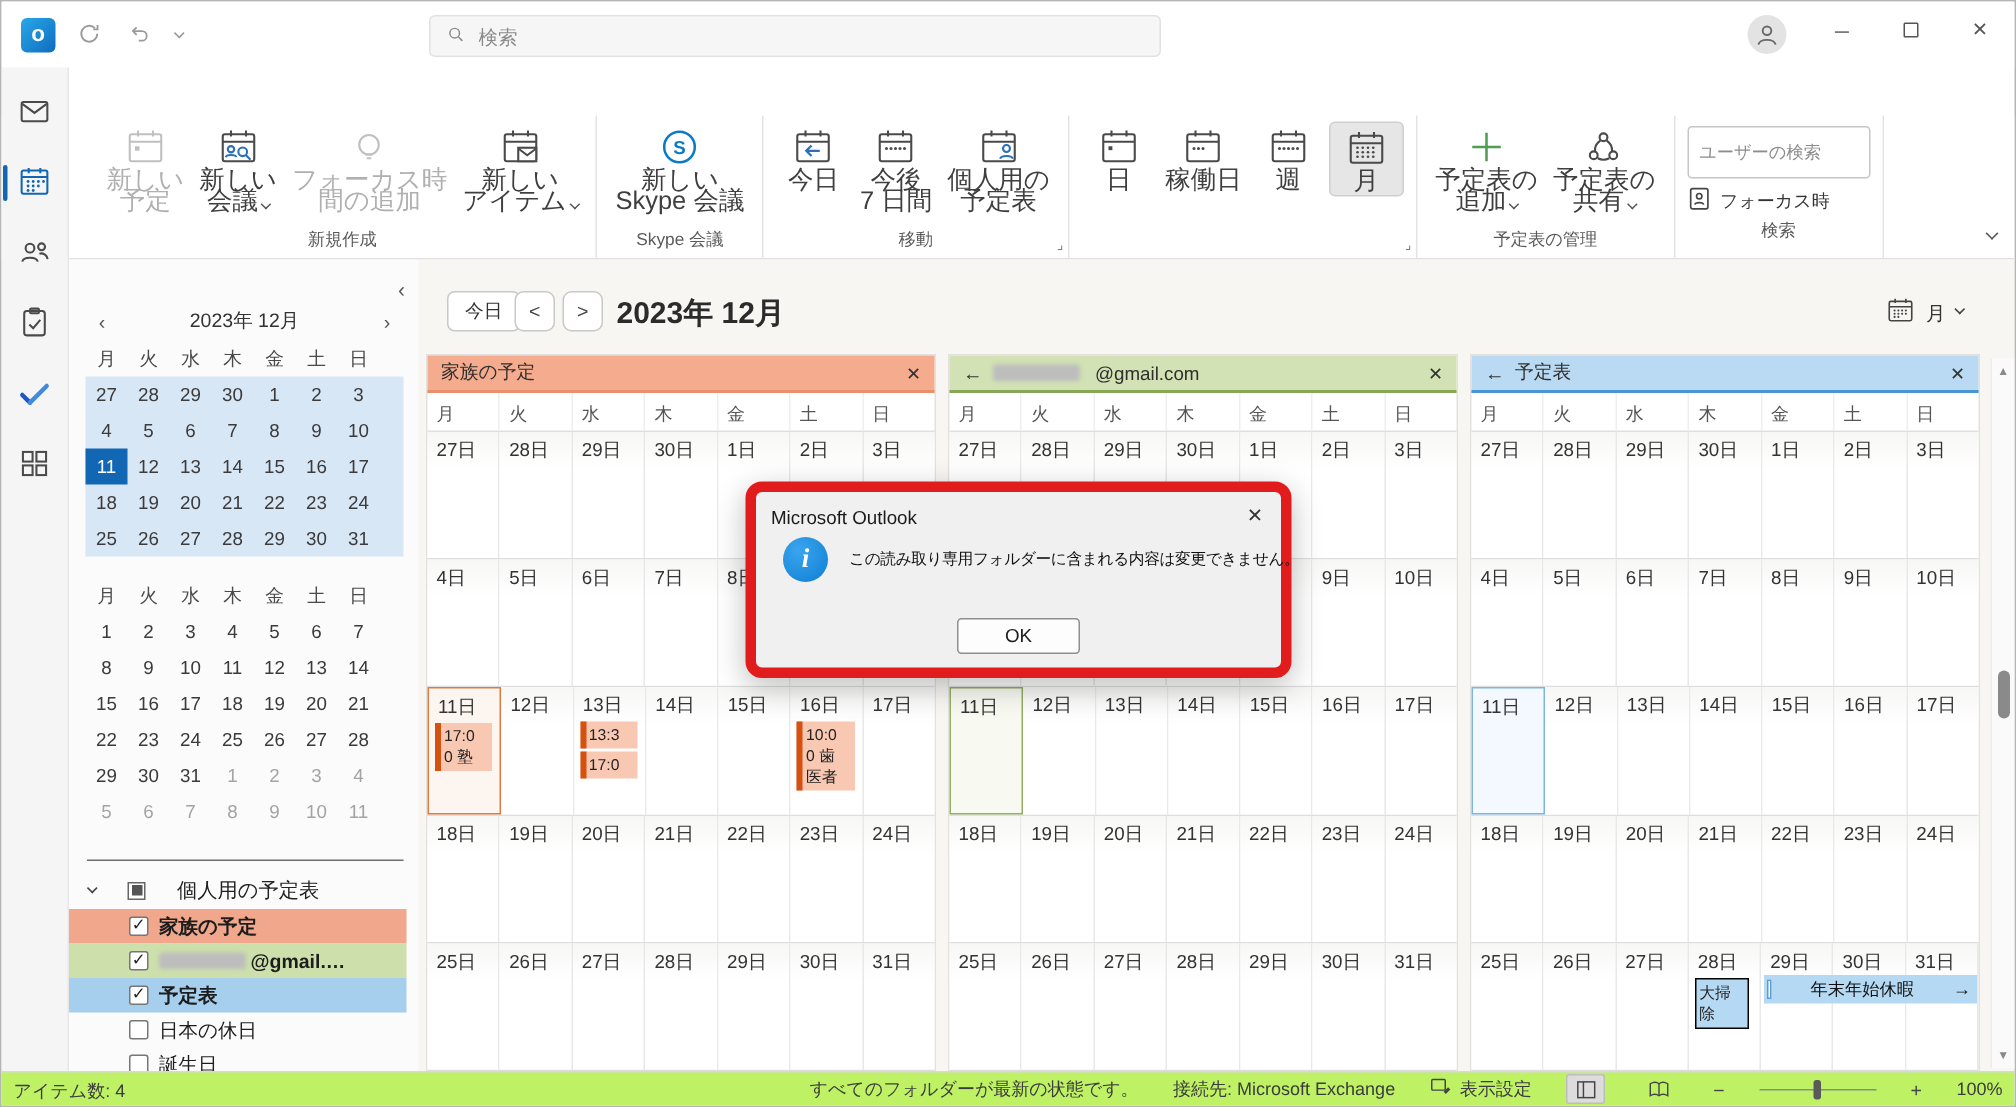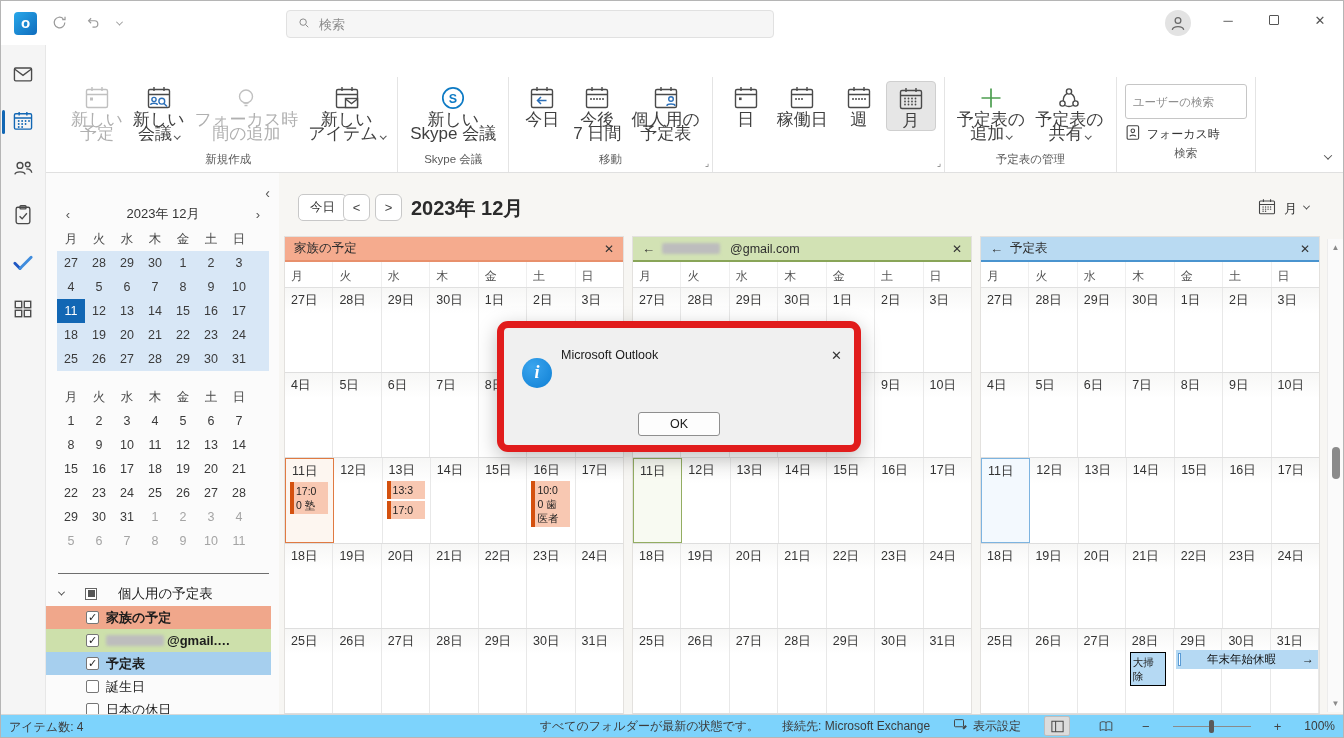--- a/index.html
+++ b/index.html
@@ -142,34 +142,34 @@
               border-left:1px solid #ececec; }
   .v-scroll .sc-up { position:absolute; top:4px; left:0; right:0; text-align:center; font-size:8px; color:#8a8a8a; }
   .v-scroll .sc-dn { position:absolute; bottom:4px; left:0; right:0; text-align:center; font-size:8px; color:#8a8a8a; }
   .sc-thumb { position:absolute; left:4px; width:8px; top:44%; height:32px; background:#8a8a8a; border-radius:4px; }
 
   
   .dialog-annotation { position:absolute; left:496px; top:320px; width:364px; height:131px;
                        border:7px solid #e11c1c; border-radius:11px; z-index:50;
                        box-shadow:0 6px 20px rgba(0,0,0,.25); background:#f0f0f0; }
   .msgbox { width:100%; height:100%; display:flex; flex-direction:column; }
-  .msgbox-title { display:flex; align-items:flex-start; height:24px; padding:20px 10px 0; font-size:12.5px; color:#1a1a1a;margin-left:47px; }
+  .msgbox-title { display:flex; align-items:flex-end; height:24px; padding:20px 10px 0; font-size:12.5px; color:#1a1a1a; }
   .msgbox-close { margin-left:auto; font-size:13px; color:#333; padding-right:2px; }
   .msgbox-body { display:flex; align-items:center; gap:14px; padding:6px 14px 0 18px; }
   .info-icon { width:30px; height:30px; border-radius:50%; flex:none;
                background:radial-gradient(circle at 35% 30%,#3aa5ee,#0f7fd4); color:#fff;
                font-family:"Liberation Serif","DejaVu Serif",serif; font-style:italic; font-weight:bold;
                font-size:18px; text-align:center; line-height:29px; }
   .msgbox-text { font-size:10.5px; letter-spacing:-.3px; color:#111; white-space:nowrap; }
   .msgbox-footer { margin-top:auto; text-align:center; padding-bottom:9px; }
   .msgbox-footer button { width:82px; height:24px; background:#fdfdfd; border:1px solid #8f8f8f;
                           border-radius:3px; font-size:12.5px; color:#1a1a1a; font-family:inherit; }
 
   
-  .statusbar { position:absolute; left:0; right:0; bottom:0; height:23px; background:#7dd3fc;
+  .statusbar { position:absolute; left:0; right:0; bottom:0; height:23px; background:#bef264;
                border-top:1px solid #d8d8d8; font-size:12px; color:#3c3c3c; }
   .sb-left { position:absolute; left:8px; top:4px; }
   .sb-right { position:absolute; right:8px; top:0; height:22px; display:flex; align-items:center; gap:23px; }
   .sb-item { display:flex; align-items:center; gap:5px; }
   .sb-viewbtn { width:26px; height:20px; display:flex; align-items:center; justify-content:center; border-radius:2px; }
   .sb-viewbtn.selected { background:#dcdcdc; border:1px solid #bdbdbd; }
   .zoom-track { position:relative; width:78px; height:1px; background:#8a8a8a; }
   .zoom-thumb { position:absolute; left:36px; top:-6px; width:5px; height:13px; background:#5a5a5a; border-radius:2px; }
   .zoom-sign { font-size:13px; color:#444; }
 </style>
@@ -666,25 +666,25 @@
           <span class="cbox">✓</span>
           <span class="redacted"></span>
           <span>@gmail.…</span>
         </div>
         <div class="cal-item" style="background: rgb(166, 207, 238); font-weight: bold;">
           <span class="cbox">✓</span>
           <span>予定表</span>
         </div>
         <div class="cal-item">
           <span class="cbox"></span>
-          <span>誕生日</span>
+          <span>日本の休日</span>
         </div>
         <div class="cal-item">
           <span class="cbox"></span>
-          <span>日本の休日</span>
+          <span>誕生日</span>
         </div>
       </div>
   </div>
 
   <div class="main">
     <div class="cal-header">
       <div class="today-btn">今日</div>
       <div class="nav-btn" id="prev-btn">&lt;</div>
       <div class="nav-btn" id="next-btn">&gt;</div>
       <div class="cal-title">2023年 12月</div>
@@ -1122,20 +1122,21 @@
   </div>
 
   <div class="dialog-annotation">
     <div class="msgbox">
       <div class="msgbox-title">
         <span>Microsoft Outlook</span>
         <span class="msgbox-close">✕</span>
       </div>
       <div class="msgbox-body">
         <div class="info-icon">i</div>
+        <div class="msgbox-text">この読み取り専用フォルダーに含まれる内容は変更できません。</div>
       </div>
       <div class="msgbox-footer">
         <button>OK</button>
       </div>
     </div>
   </div>
 
   <div class="statusbar">
     <div class="sb-left">アイテム数: 4</div>
     <div class="sb-right">

